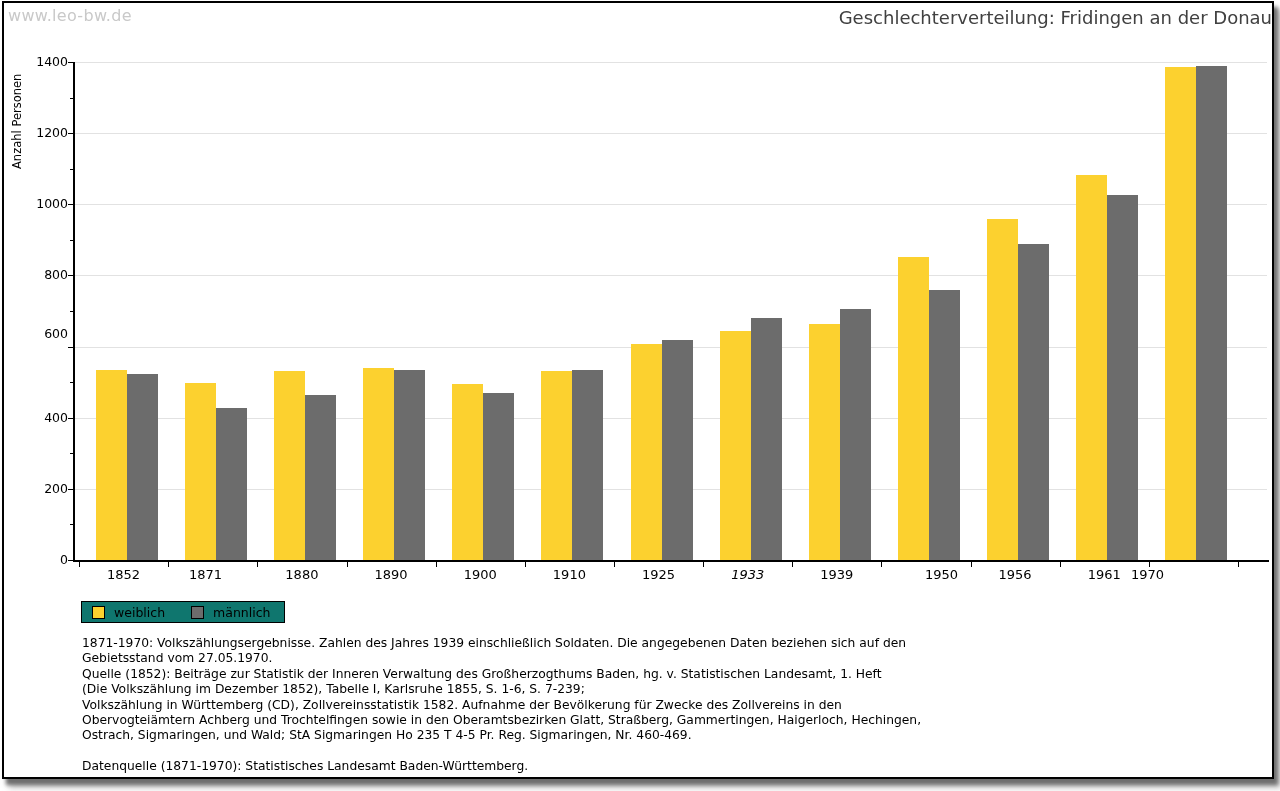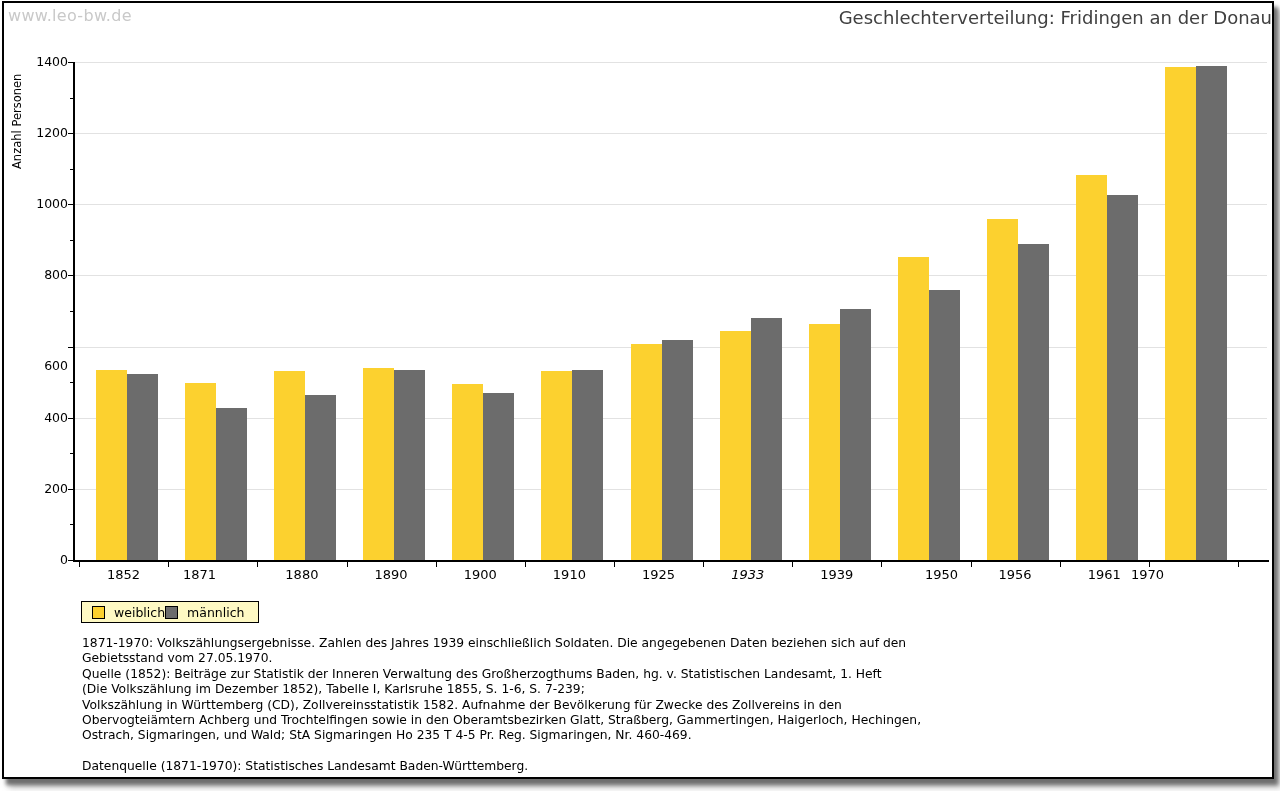--- a/index.html
+++ b/index.html
@@ -38,22 +38,22 @@
     font-size:12.5px;color:#000;
   }
   .xtick{position:absolute;width:1px;height:5px;top:559px;background:#000;}
   .xticklabel{
     position:absolute;top:564px;text-align:center;
     font-size:13px;color:#000;
   }
   .bar{position:absolute;}
   .legend{
     position:absolute;left:77px;top:598px;height:20px;
-    border:1px solid #000;background:#fef9c3;
-    display:flex;align-items:center;padding:0 14px 0 10px;
+    border:1px solid #000;background:#0f766e;
+    display:flex;align-items:center;gap:26px;padding:0 14px 0 10px;
     width:auto;
   }
   .legend-item{display:flex;align-items:center;gap:9px;}
   .legend-swatch{width:13px;height:13px;border:1px solid #000;box-sizing:border-box;}
   .legend-label{font-size:12.5px;color:#000;}
   .footnotes{
     position:absolute;left:78px;top:633px;width:1170px;
     font-size:12.3px;line-height:15.4px;color:#000;
   }
   .footnotes div{white-space:nowrap;}
@@ -80,21 +80,21 @@
       <div class="gridline" style="left: 71px; top: 485.9px; width: 1192px;"></div>
     <div class="y-axis-line"></div>
     <div class="x-axis-line"></div>
   <div class="ytick major" style="top: 557px;"></div>
       <div class="yticklabel" style="left: 22px; top: 549px;">0</div>
       <div class="ytick major" style="top: 485.9px;"></div>
       <div class="yticklabel" style="left: 22px; top: 477.9px;">200</div>
       <div class="ytick major" style="top: 414.7px;"></div>
       <div class="yticklabel" style="left: 22px; top: 406.7px;">400</div>
       <div class="ytick major" style="top: 343.6px;"></div>
-      <div class="yticklabel" style="left: 22px; top: 355px;">600</div>
+      <div class="yticklabel" style="left: 22px; top: 323px;">600</div>
       <div class="ytick major" style="top: 272.4px;"></div>
       <div class="yticklabel" style="left: 22px; top: 264.4px;">800</div>
       <div class="ytick major" style="top: 201.3px;"></div>
       <div class="yticklabel" style="left: 22px; top: 193.3px;">1000</div>
       <div class="ytick major" style="top: 130.1px;"></div>
       <div class="yticklabel" style="left: 22px; top: 122.1px;">1200</div>
       <div class="ytick major" style="top: 59px;"></div>
       <div class="yticklabel" style="left: 22px; top: 51px;">1400</div>
       <div class="ytick minor" style="top: 521.4px;"></div>
       <div class="ytick minor" style="top: 450.3px;"></div>
@@ -115,21 +115,21 @@
       <div class="xtick" style="left: 877.4px;"></div>
       <div class="xtick" style="left: 966.5px;"></div>
       <div class="xtick" style="left: 1055.7px;"></div>
       <div class="xtick" style="left: 1144.8px;"></div>
       <div class="xtick" style="left: 1234px;"></div>
       <div class="bar" style="left: 91.6px; top: 366.7px; width: 31px; height: 190.3px; background: rgb(252, 209, 47);"></div>
       <div class="bar" style="left: 122.6px; top: 371.3px; width: 31px; height: 185.7px; background: rgb(108, 108, 108);"></div>
       <div class="xticklabel" style="left: 75px; width: 89.2px;">1852</div>
       <div class="bar" style="left: 180.7px; top: 379.9px; width: 31px; height: 177.1px; background: rgb(252, 209, 47);"></div>
       <div class="bar" style="left: 211.7px; top: 404.8px; width: 31px; height: 152.2px; background: rgb(108, 108, 108);"></div>
-      <div class="xticklabel" style="left: 151px; width: 89.2px; text-align: center;">1871</div>
+      <div class="xticklabel" style="left: 157px; width: 89.2px; text-align: center;">1871</div>
       <div class="bar" style="left: 269.9px; top: 368.1px; width: 31px; height: 188.9px; background: rgb(252, 209, 47);"></div>
       <div class="bar" style="left: 300.9px; top: 391.6px; width: 31px; height: 165.4px; background: rgb(108, 108, 108);"></div>
       <div class="xticklabel" style="left: 253.3px; width: 89.2px;">1880</div>
       <div class="bar" style="left: 359px; top: 365.3px; width: 31px; height: 191.7px; background: rgb(252, 209, 47);"></div>
       <div class="bar" style="left: 390px; top: 367px; width: 31px; height: 190px; background: rgb(108, 108, 108);"></div>
       <div class="xticklabel" style="left: 342.5px; width: 89.2px;">1890</div>
       <div class="bar" style="left: 448.2px; top: 380.9px; width: 31px; height: 176.1px; background: rgb(252, 209, 47);"></div>
       <div class="bar" style="left: 479.2px; top: 389.8px; width: 31px; height: 167.2px; background: rgb(108, 108, 108);"></div>
       <div class="xticklabel" style="left: 431.6px; width: 89.2px;">1900</div>
       <div class="bar" style="left: 537.3px; top: 368.1px; width: 31px; height: 188.9px; background: rgb(252, 209, 47);"></div>

